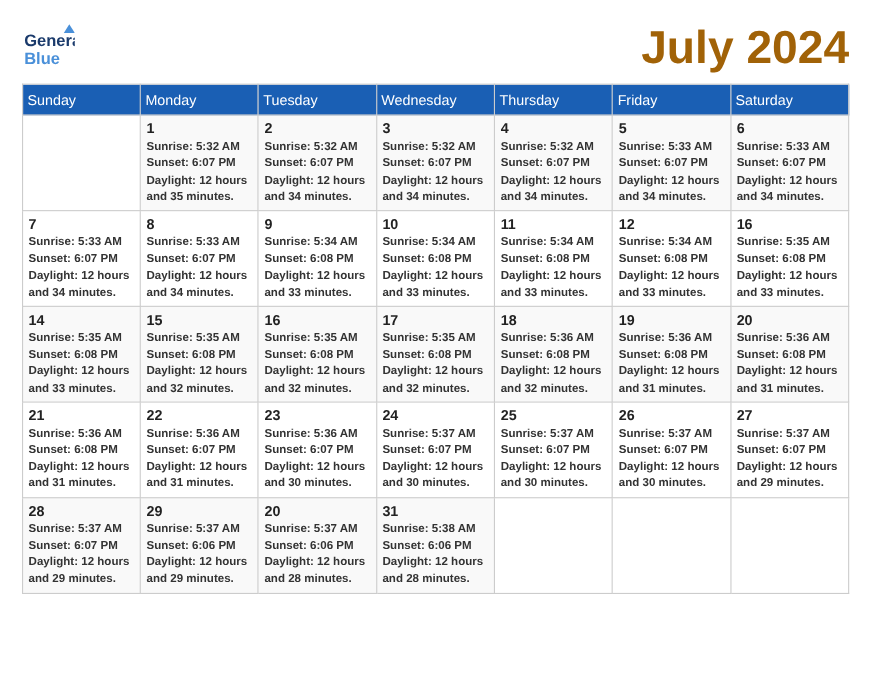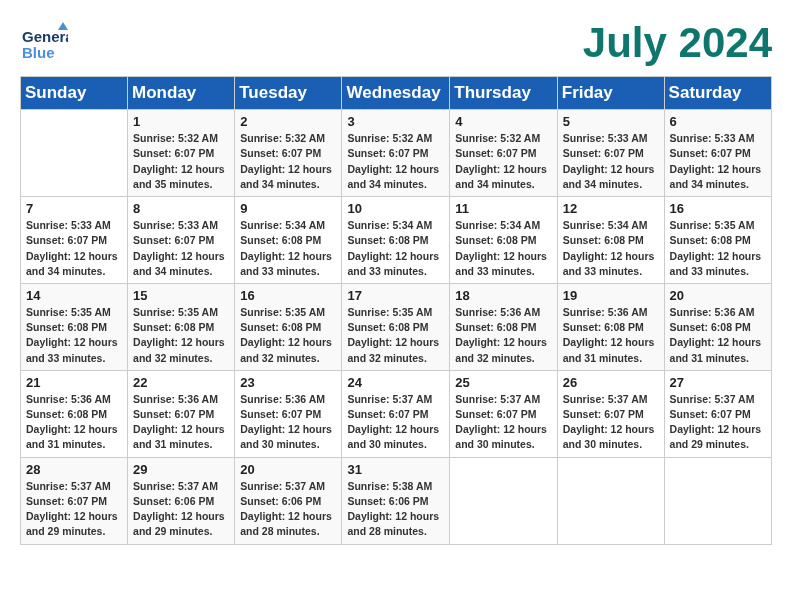--- a/index.html
+++ b/index.html
@@ -20,39 +20,39 @@
       display: flex;
       flex-direction: column;
       align-items: flex-start;
     }
     .title-area {
       text-align: right;
     }
     .month-title {
       font-size: 42px;
       font-weight: bold;
-      color: #0f766e;
+      color: #a16207;
       line-height: 1.1;
     }
     .location-title {
       font-size: 16px;
       color: #333;
     }
     table {
       width: 100%;
       border-collapse: collapse;
       font-size: 11px;
     }
     thead tr th {
       background: #1a5fb4;
       color: #fff;
       padding: 6px 4px;
       text-align: left;
-      font-size: 17px;
-      font-weight: bold;
+      font-size: 13px;
+      font-weight: normal;
       border: 1px solid #ccc;
     }
     tbody tr td {
       border: 1px solid #ccc;
       padding: 4px 5px;
       vertical-align: top;
       width: 108px;
       min-height: 80px;
     }
     tbody tr:nth-child(odd) td {

